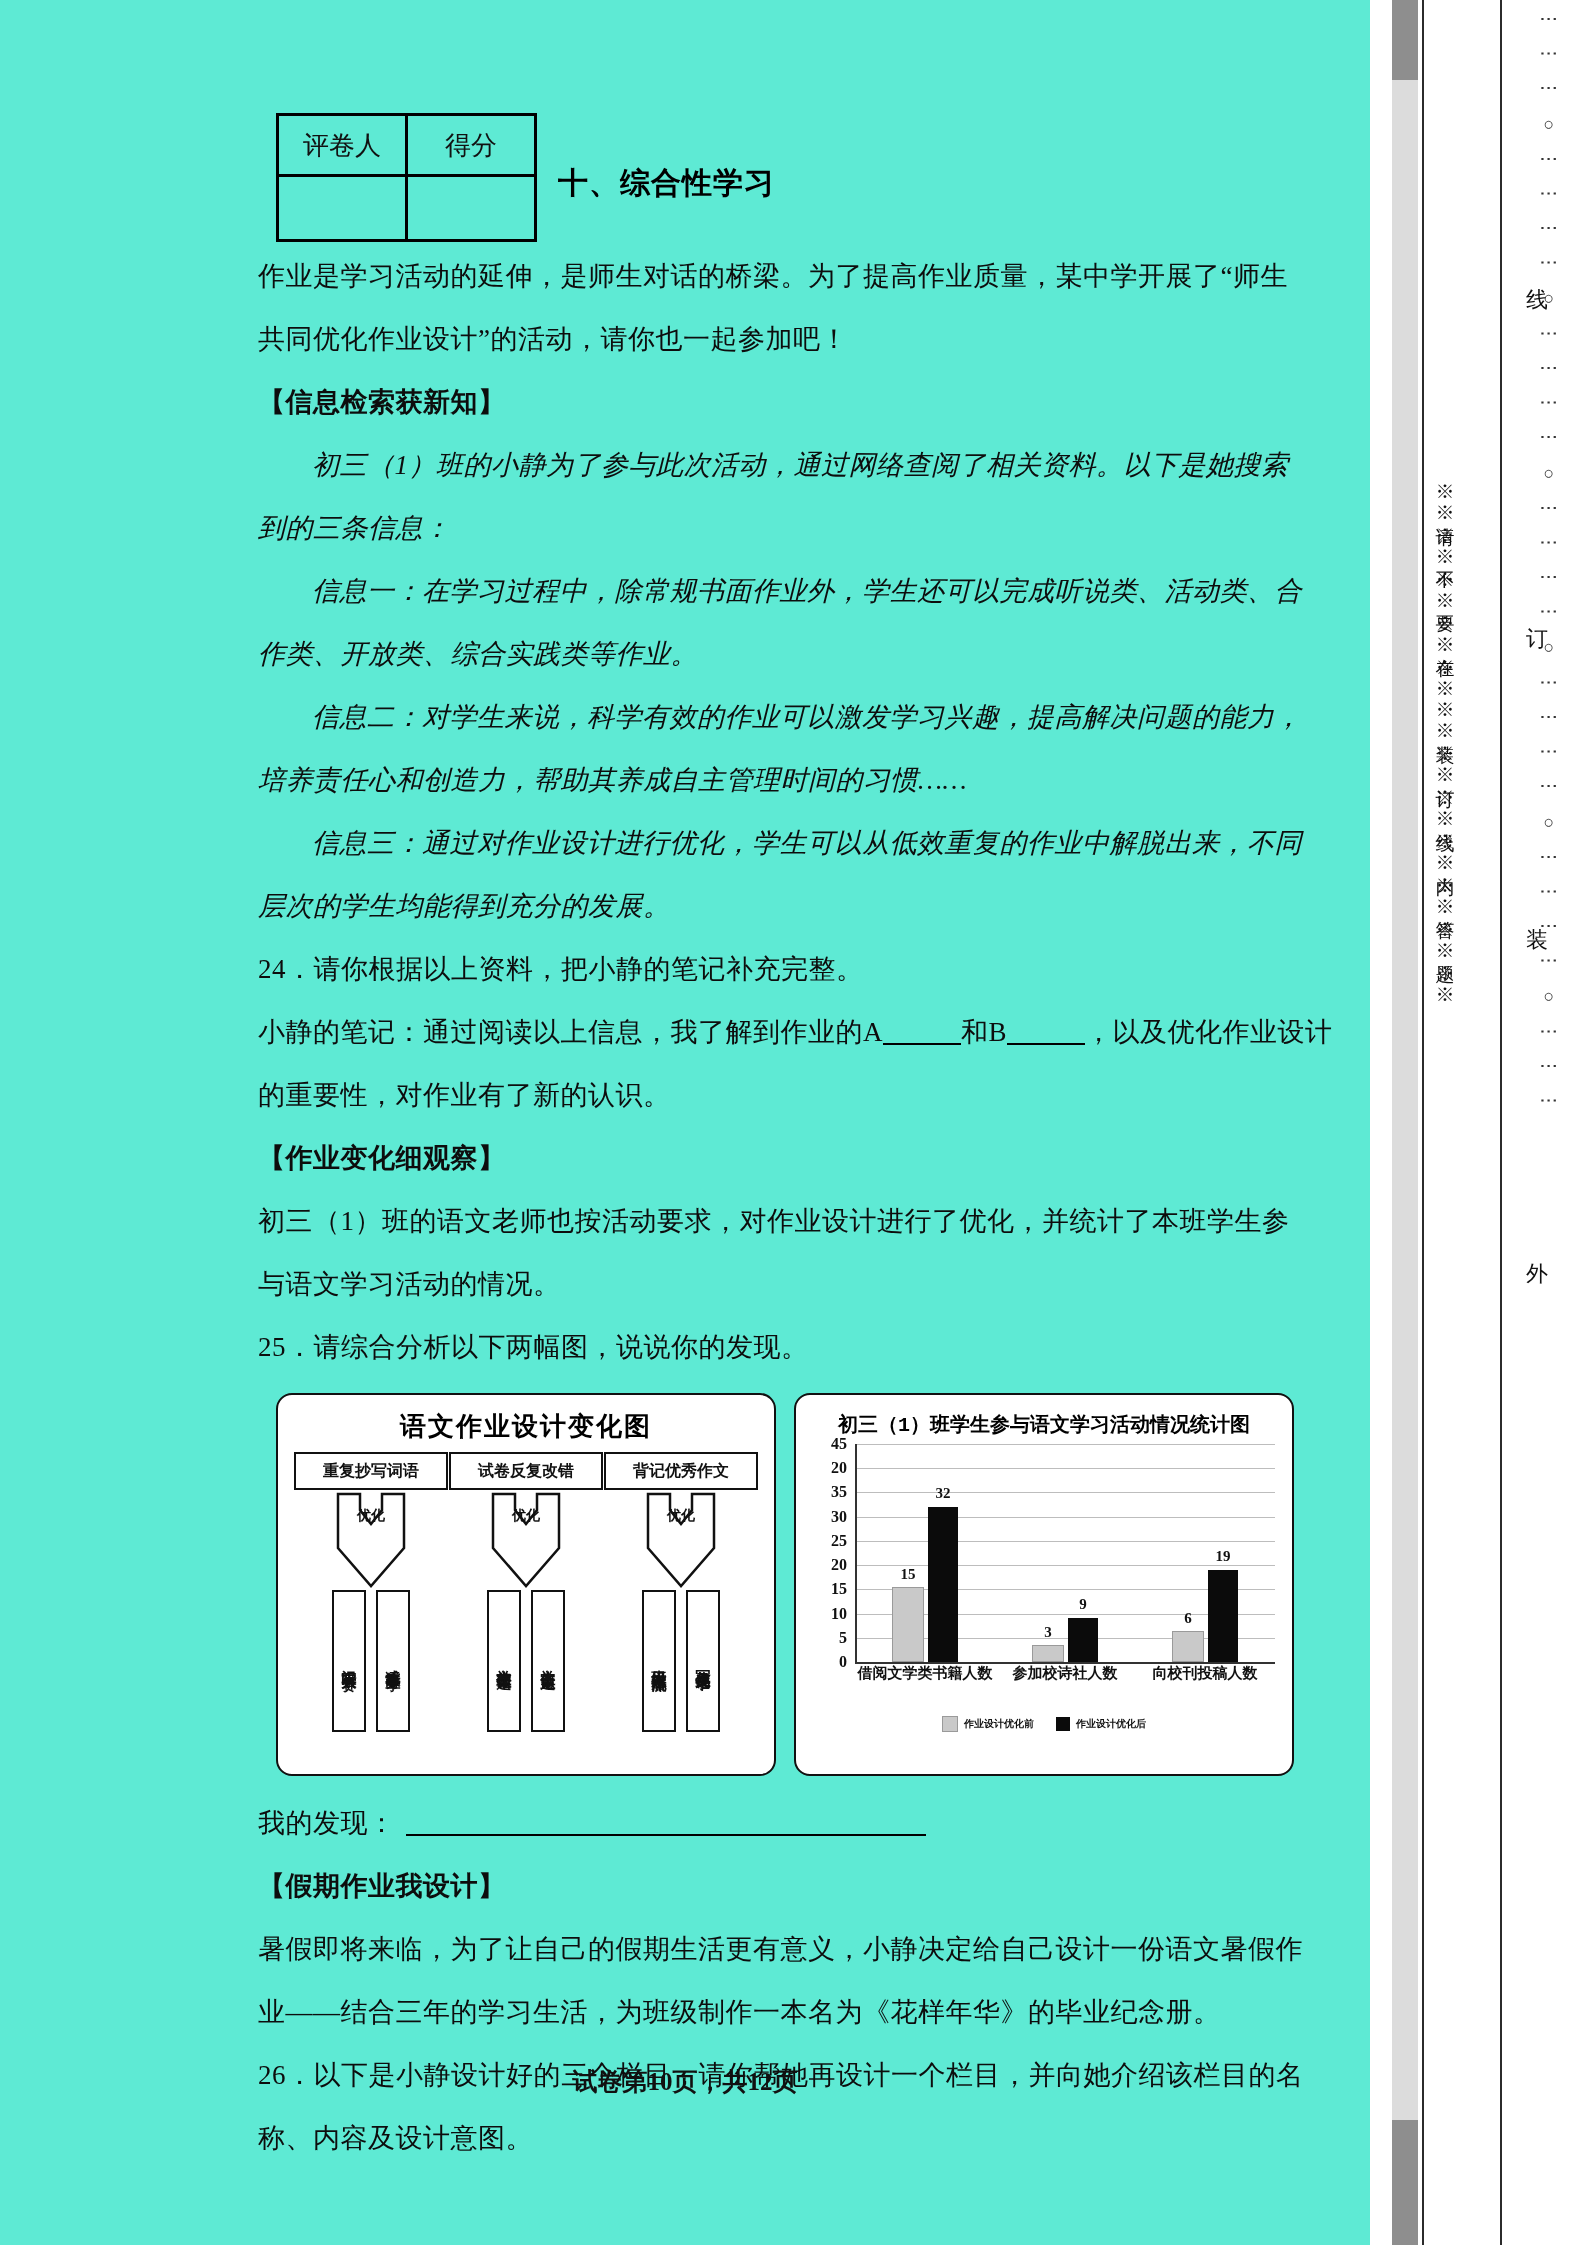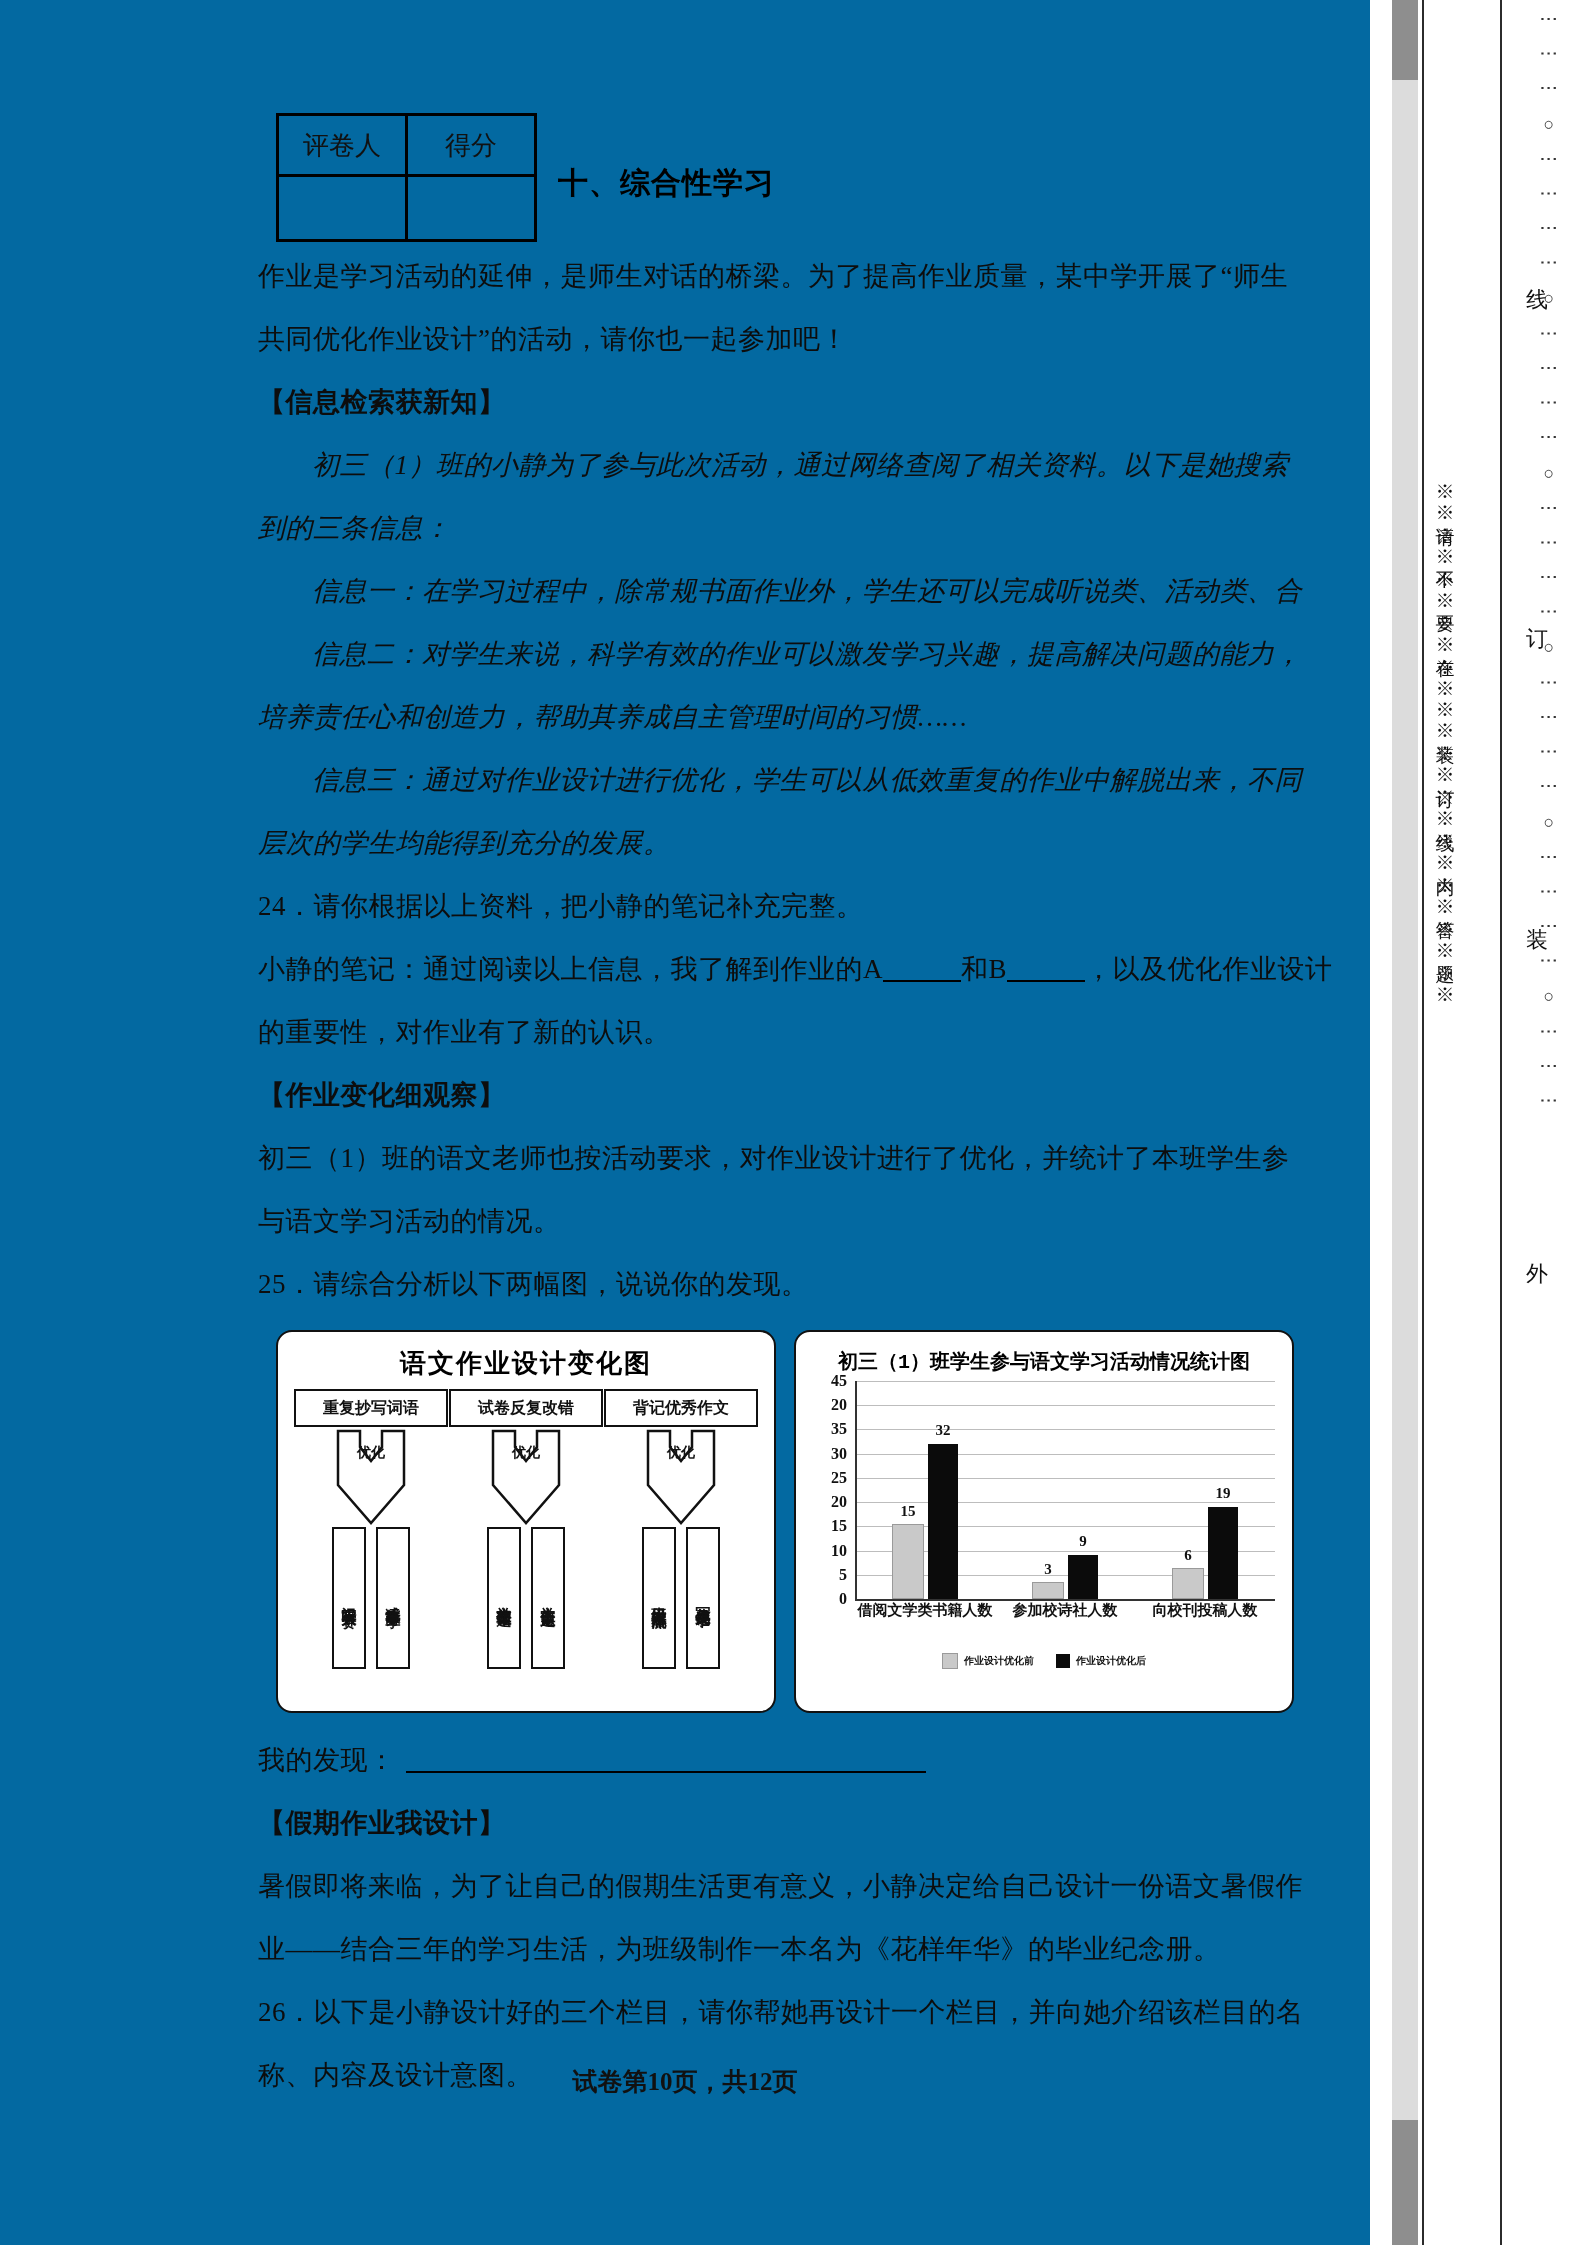--- a/index.html
+++ b/index.html
@@ -2,21 +2,21 @@
 <html><head>
 <meta charset="utf-8">
 <style>
   html,body{margin:0;padding:0;}
   body{
     width:1587px;height:2245px;background:#ffffff;
     font-family:"Liberation Serif", serif;
     position:relative;overflow:hidden;
   }
   
-  #sheet{position:absolute;left:0;top:0;width:1370px;height:2245px;background:#0369a1;}
+  #sheet{position:absolute;left:0;top:0;width:1370px;height:2245px;background:#5eead4;}
   #content{position:absolute;left:258px;top:95px;width:1080px;}
 
   
   .score-wrap{position:relative;height:150px;}
   .score-table{position:absolute;left:18px;top:18px;border-collapse:collapse;}
   .score-table td{
     border:3px solid #000;width:124px;height:56px;text-align:center;
     font-family:"Liberation Serif",serif;font-size:26px;color:#111;
   }
   .score-table td.empty{height:60px;}
@@ -155,20 +155,21 @@
 
     <p class="p">作业是学习活动的延伸，是师生对话的桥梁。为了提高作业质量，某中学开展了“师生</p>
     <p class="p">共同优化作业设计”的活动，请你也一起参加吧！</p>
 
     <p class="p bold-brk">【信息检索获新知】</p>
 
     <p class="p kai ind2">初三（1）班的小静为了参与此次活动，通过网络查阅了相关资料。以下是她搜索</p>
     <p class="p kai">到的三条信息：</p>
 
     <p class="p kai ind2">信息一：在学习过程中，除常规书面作业外，学生还可以完成听说类、活动类、合</p>
+    <p class="p kai">作类、开放类、综合实践类等作业。</p>
     <p class="p kai ind2">信息二：对学生来说，科学有效的作业可以激发学习兴趣，提高解决问题的能力，</p>
     <p class="p kai">培养责任心和创造力，帮助其养成自主管理时间的习惯……</p>
     <p class="p kai ind2">信息三：通过对作业设计进行优化，学生可以从低效重复的作业中解脱出来，不同</p>
     <p class="p kai">层次的学生均能得到充分的发展。</p>
 
     <p class="p"><span class="q-num">24．</span><span>请你根据以上资料，把小静的笔记补充完整。</span></p>
     <p class="p"><span>小静的笔记：通过阅读以上信息，我了解到作业的</span><span>A</span><span class="blank-u"></span><span>和</span><span>B</span><span class="blank-u"></span><span>，以及优化作业设计</span></p>
     <p class="p">的重要性，对作业有了新的认识。</p>
 
     <p class="p bold-brk">【作业变化细观察】</p>

